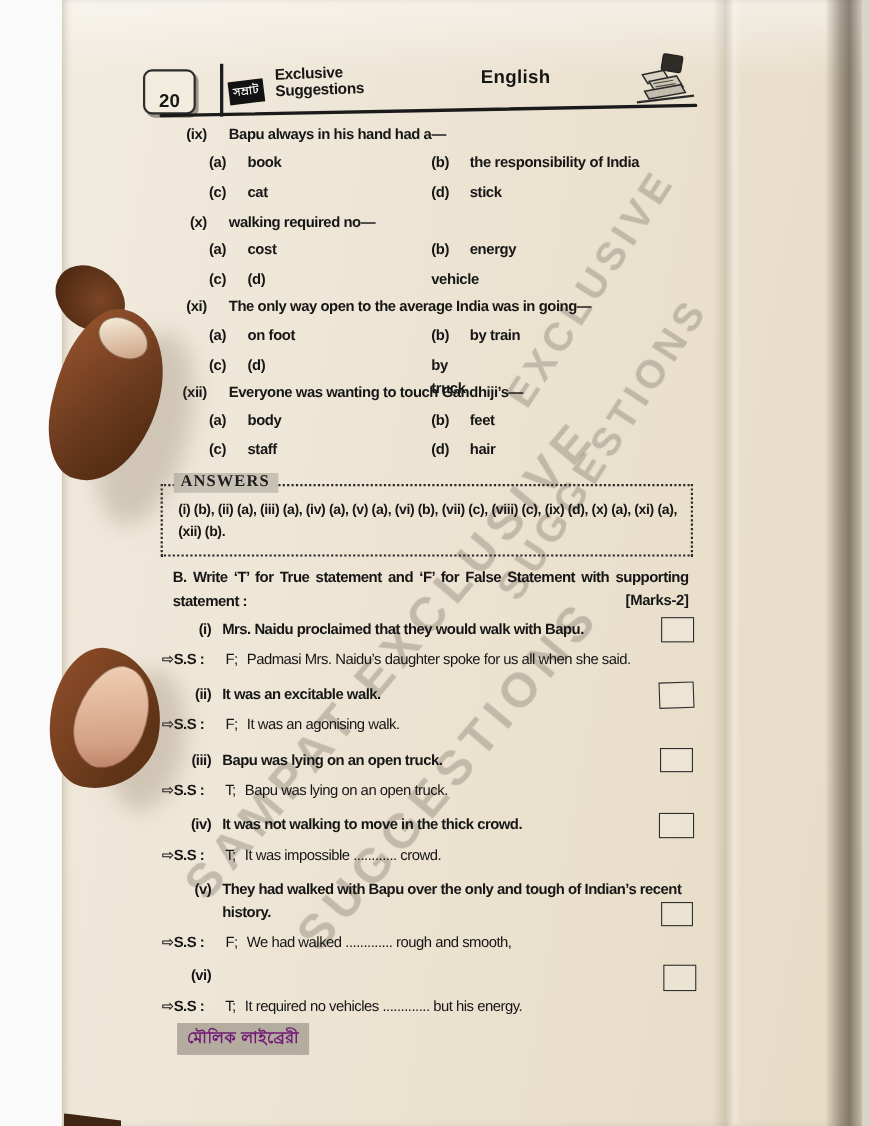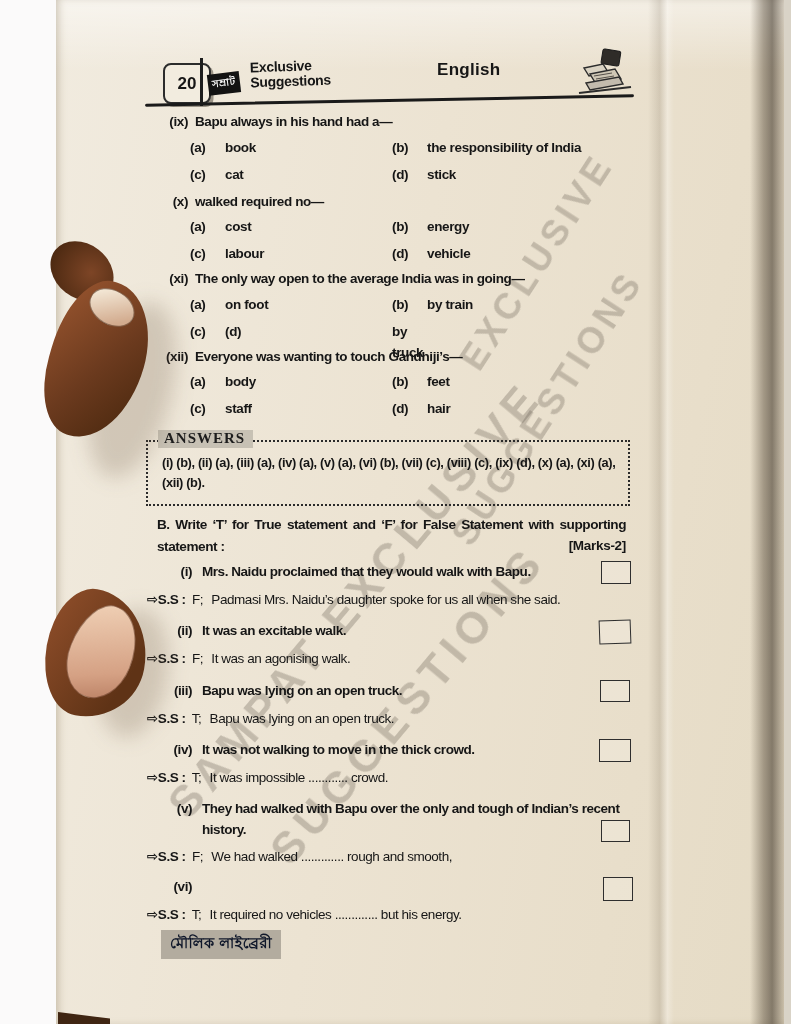--- a/index.html
+++ b/index.html
@@ -29,57 +29,57 @@
   .wm{position:absolute; z-index:1; font-weight:700; white-space:nowrap;
       color:rgba(108,100,88,.33); filter:blur(.6px);}
   .wm-a{font-size:36px; letter-spacing:5px;}
   .wm-b{font-size:44px; letter-spacing:7px;}
   #wm-a1{left:537px; top:262px; transform:translate(-50%,-50%) rotate(-57deg);}
   #wm-a2{left:548px; top:408px; transform:translate(-50%,-50%) rotate(-57deg);}
   #wm-b1{left:355px; top:600px; transform:translate(-50%,-50%) rotate(-50deg);}
   #wm-b2{left:408px; top:705px; transform:translate(-50%,-50%) rotate(-50deg);}
 
   
-  .pageno-box{position:absolute; left:163px; top:63px; width:44px; height:37px; z-index:4;
+  .pageno-box{position:absolute; left:130px; top:63px; width:44px; height:37px; z-index:4;
     border:2px solid #2c2c2c; border-radius:8px; background:#f2ecdf;
     box-shadow:2.5px 3px 0 rgba(70,62,50,.5);
-    display:flex; align-items:center; justify-content:center;
+    display:flex; align-items:flex-end; justify-content:center;
     font-weight:700; font-size:17px;}
   .hdr-divider{position:absolute; left:200px; top:58px; width:2.5px; height:48px; background:#1d1d1d; z-index:4;}
   .brand-badge{position:absolute; left:208px; top:73px; z-index:5;
     background:#121212; color:#fff; padding:2px 4px; font-size:10px; font-weight:700;
     transform:rotate(-7deg); letter-spacing:.5px;}
   .brand-text{position:absolute; left:250px; top:59px; z-index:4; font-weight:700;
     font-size:14px; line-height:15px; transform:rotate(-2deg); letter-spacing:-.3px;}
   .subject{position:absolute; left:437px; top:60px; z-index:4; font-size:17px; font-weight:600; letter-spacing:.3px;}
   .hdr-icon{position:absolute; left:575px; top:47px; z-index:4;}
   .hdr-rule{position:absolute; left:145px; top:99px; width:489px; height:3.2px; background:#1a1a1a;
     transform:rotate(-1.1deg); border-radius:2px; z-index:4;}
 
   
   .abs{position:absolute; z-index:4;}
   .qline{left:150px; width:480px; display:flex; font-weight:700; font-size:13.5px; letter-spacing:-.4px; line-height:20px;}
-  .qnum{width:38px; text-align:right; margin-right:7px; flex:none;}
+  .qnum{width:38px; text-align:right; margin-right:20px; flex:none;}
   .opts{left:190px; width:445px; display:grid; grid-template-columns:35px 167px 35px 1fr;
     row-gap:6px; font-weight:700; font-size:13.5px; letter-spacing:-.35px; line-height:21px;}
   .ansbox{left:146px; top:440px; width:480px; height:62px; border:2px dotted #2a2a2a;}
   .anslabel{position:absolute; top:-12px; left:10px; background:#c7c1b4; padding:0 8px 1px 6px;
     font-family:"Liberation Serif","DejaVu Serif",serif; font-weight:700; font-size:15px; letter-spacing:1px; color:#1d1d1d;}
   .anstext{margin:11px 10px 0 14px; font-weight:700; font-size:12.8px; letter-spacing:-.35px; line-height:20px;}
   .bhead{left:157px; top:514px; width:469px; font-weight:700; font-size:13.6px; letter-spacing:-.45px;
     line-height:21.5px; text-align:justify;}
   .marks{left:520px; top:538px; width:106px; text-align:right; font-weight:700; font-size:13.5px; letter-spacing:-.3px;}
   .stmt{left:150px; width:478px; display:flex; font-weight:700; font-size:13.5px; letter-spacing:-.45px; line-height:20.5px;}
   .snum{width:42px; text-align:right; margin-right:10px; flex:none;}
   .stext{max-width:424px;}
   .ssline{left:147px; width:490px; font-size:13.5px; letter-spacing:-.45px; line-height:20px;}
-  .sslabel{font-weight:700; margin-right:3px;}
+  .sslabel{font-weight:700; margin-right:16px;}
   .ssverdict{margin-right:5px;}
   .cbox{position:absolute; z-index:4; border:1.7px solid #2e2e2e; background:rgba(255,255,255,.18);}
-  .footer-badge{left:161px; top:930px; background:#b3ac9f; color:#0f172a; padding:2px 9px 3px 9px;
+  .footer-badge{left:161px; top:930px; background:#b3ac9f; color:#701a75; padding:2px 9px 3px 9px;
     font-weight:700; font-size:14.5px; letter-spacing:.5px;}
 
   
   .fgr{position:absolute; z-index:6;}
   .fshadow{position:absolute; z-index:5; filter:blur(10px); background:rgba(100,78,55,.22); border-radius:50%;}
   #fshadow1{left:92px; top:300px; width:80px; height:180px; transform:rotate(14deg);}
   #fshadow2{left:98px; top:608px; width:70px; height:130px; transform:rotate(8deg);}
   #finger-upper{left:48px; top:244px; width:68px; height:54px; transform:rotate(38deg); border-radius:50%;
     background:radial-gradient(circle at 62% 42%, #7d4526, #4e2a12 78%);}
   #finger-main{left:50px; top:280px; width:94px; height:160px; transform:rotate(16deg);
@@ -139,29 +139,28 @@
     <span>(b)</span>
     <span>the responsibility of India</span>
     <span>(c)</span>
     <span>cat</span>
     <span>(d)</span>
     <span>stick</span>
   </div>
 
   <div class="abs qline" style="top:192px">
     <span class="qnum">(x)</span>
-    <span class="qtext">walked required no—</span>
+    <span class="qtext">walking required no—</span>
   </div>
   <div class="abs opts" style="top:216px">
     <span>(a)</span>
     <span>cost</span>
     <span>(b)</span>
     <span>energy</span>
     <span>(c)</span>
-    <span>labour</span>
     <span>(d)</span>
     <span>vehicle</span>
   </div>
 
   <div class="abs qline" style="top:269px">
     <span class="qnum">(xi)</span>
     <span class="qtext">The only way open to the average India was in going—</span>
   </div>
   <div class="abs opts" style="top:294px">
     <span>(a)</span>

